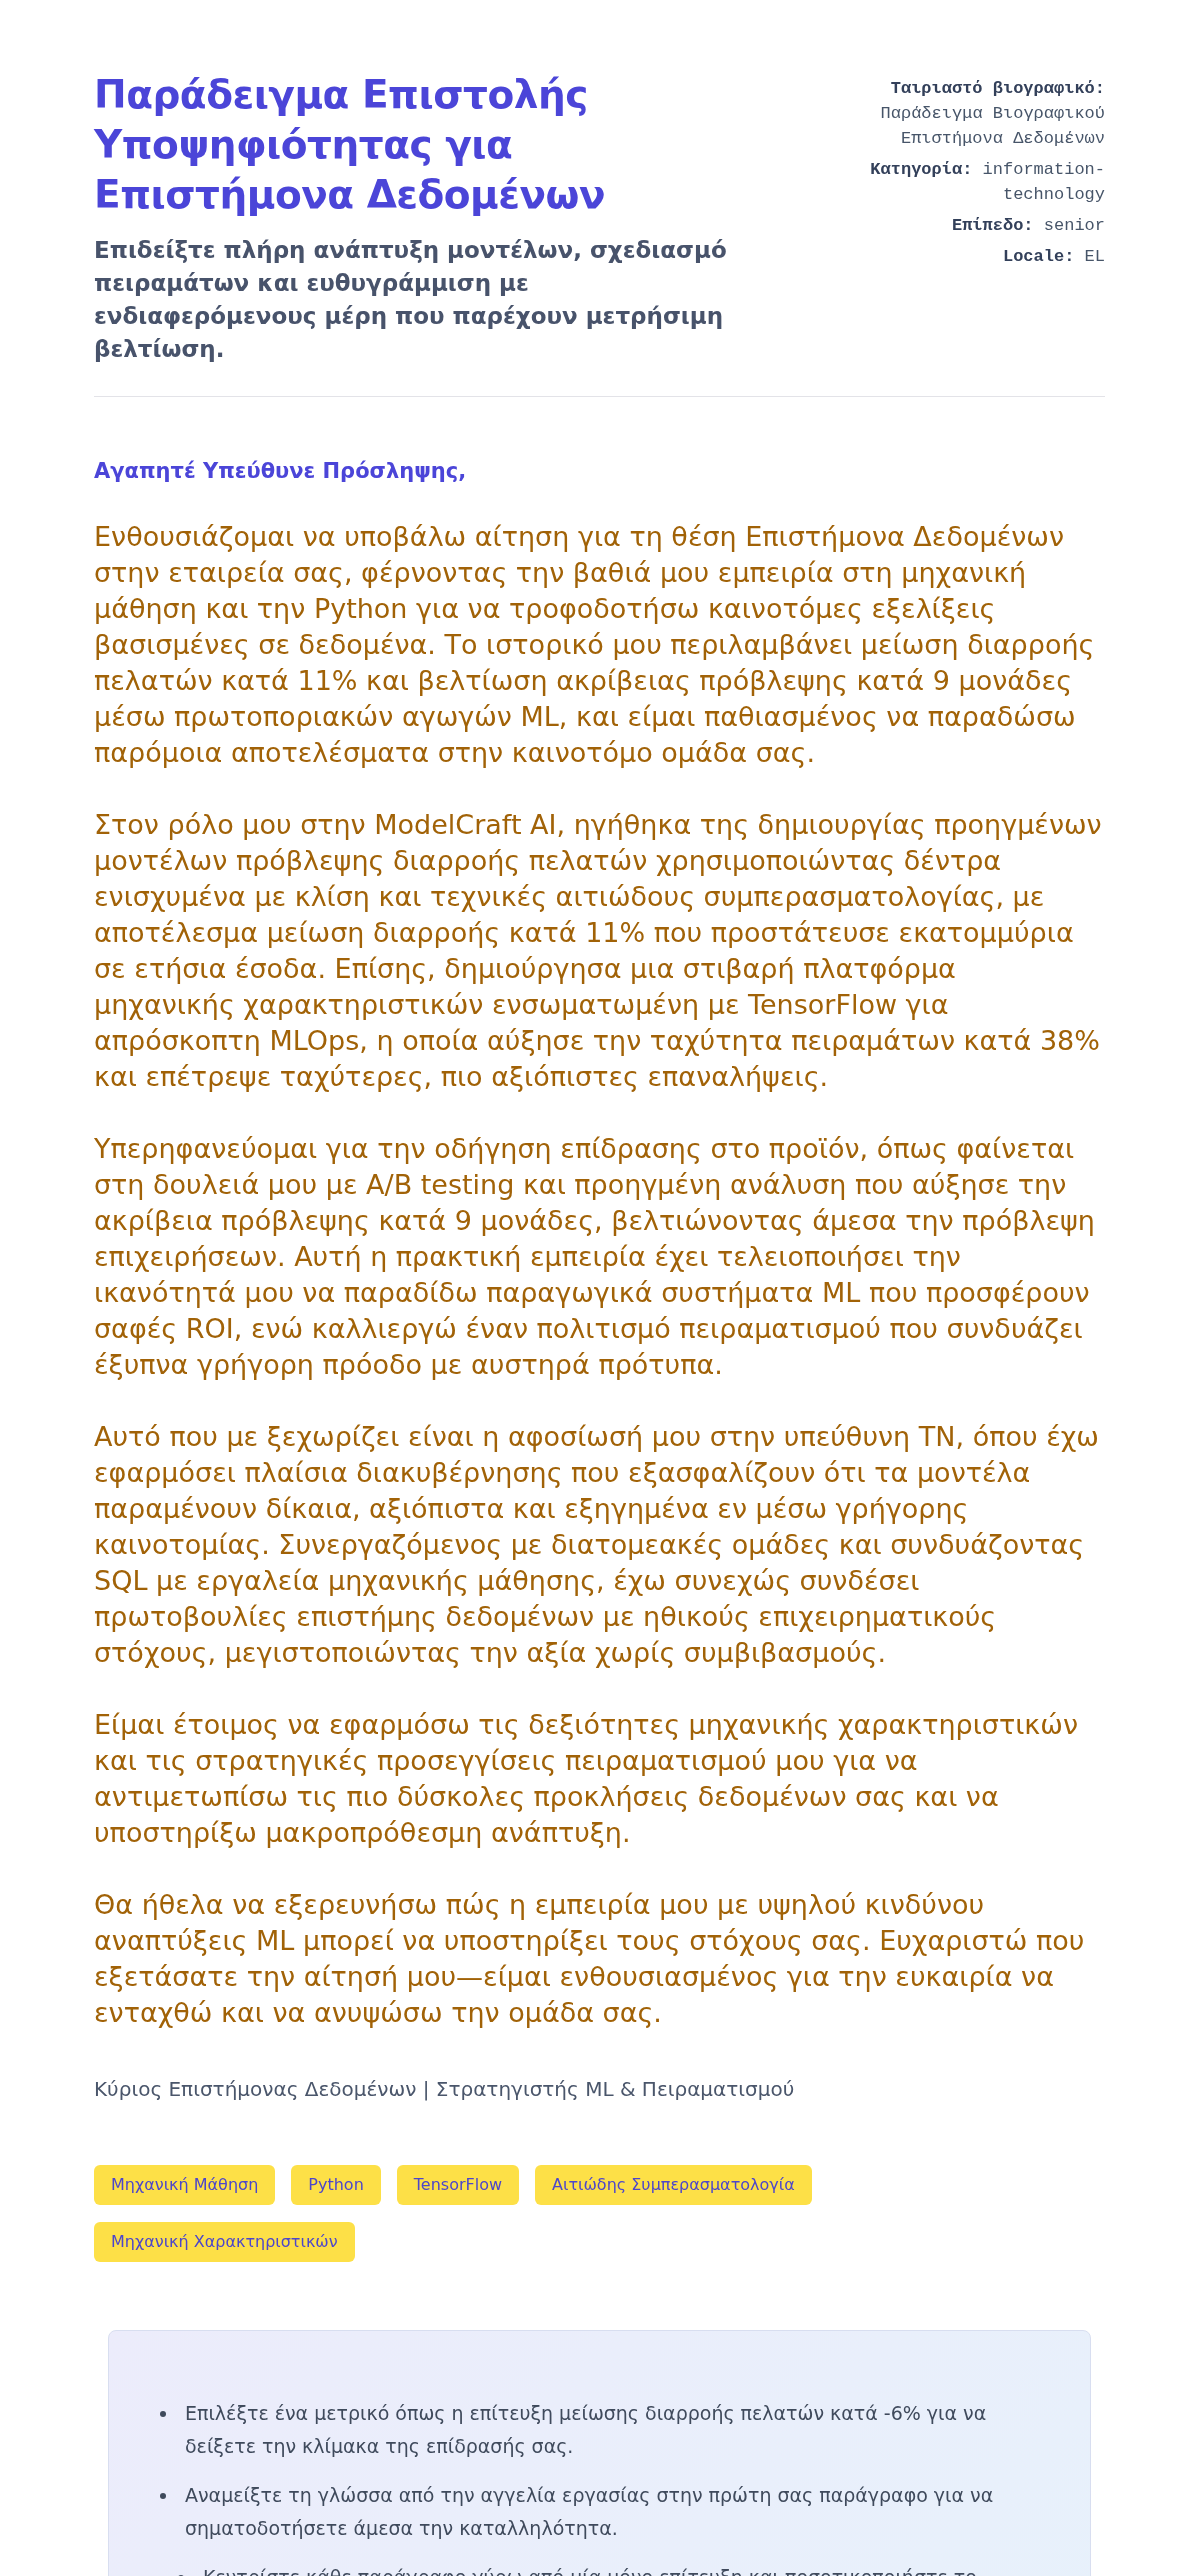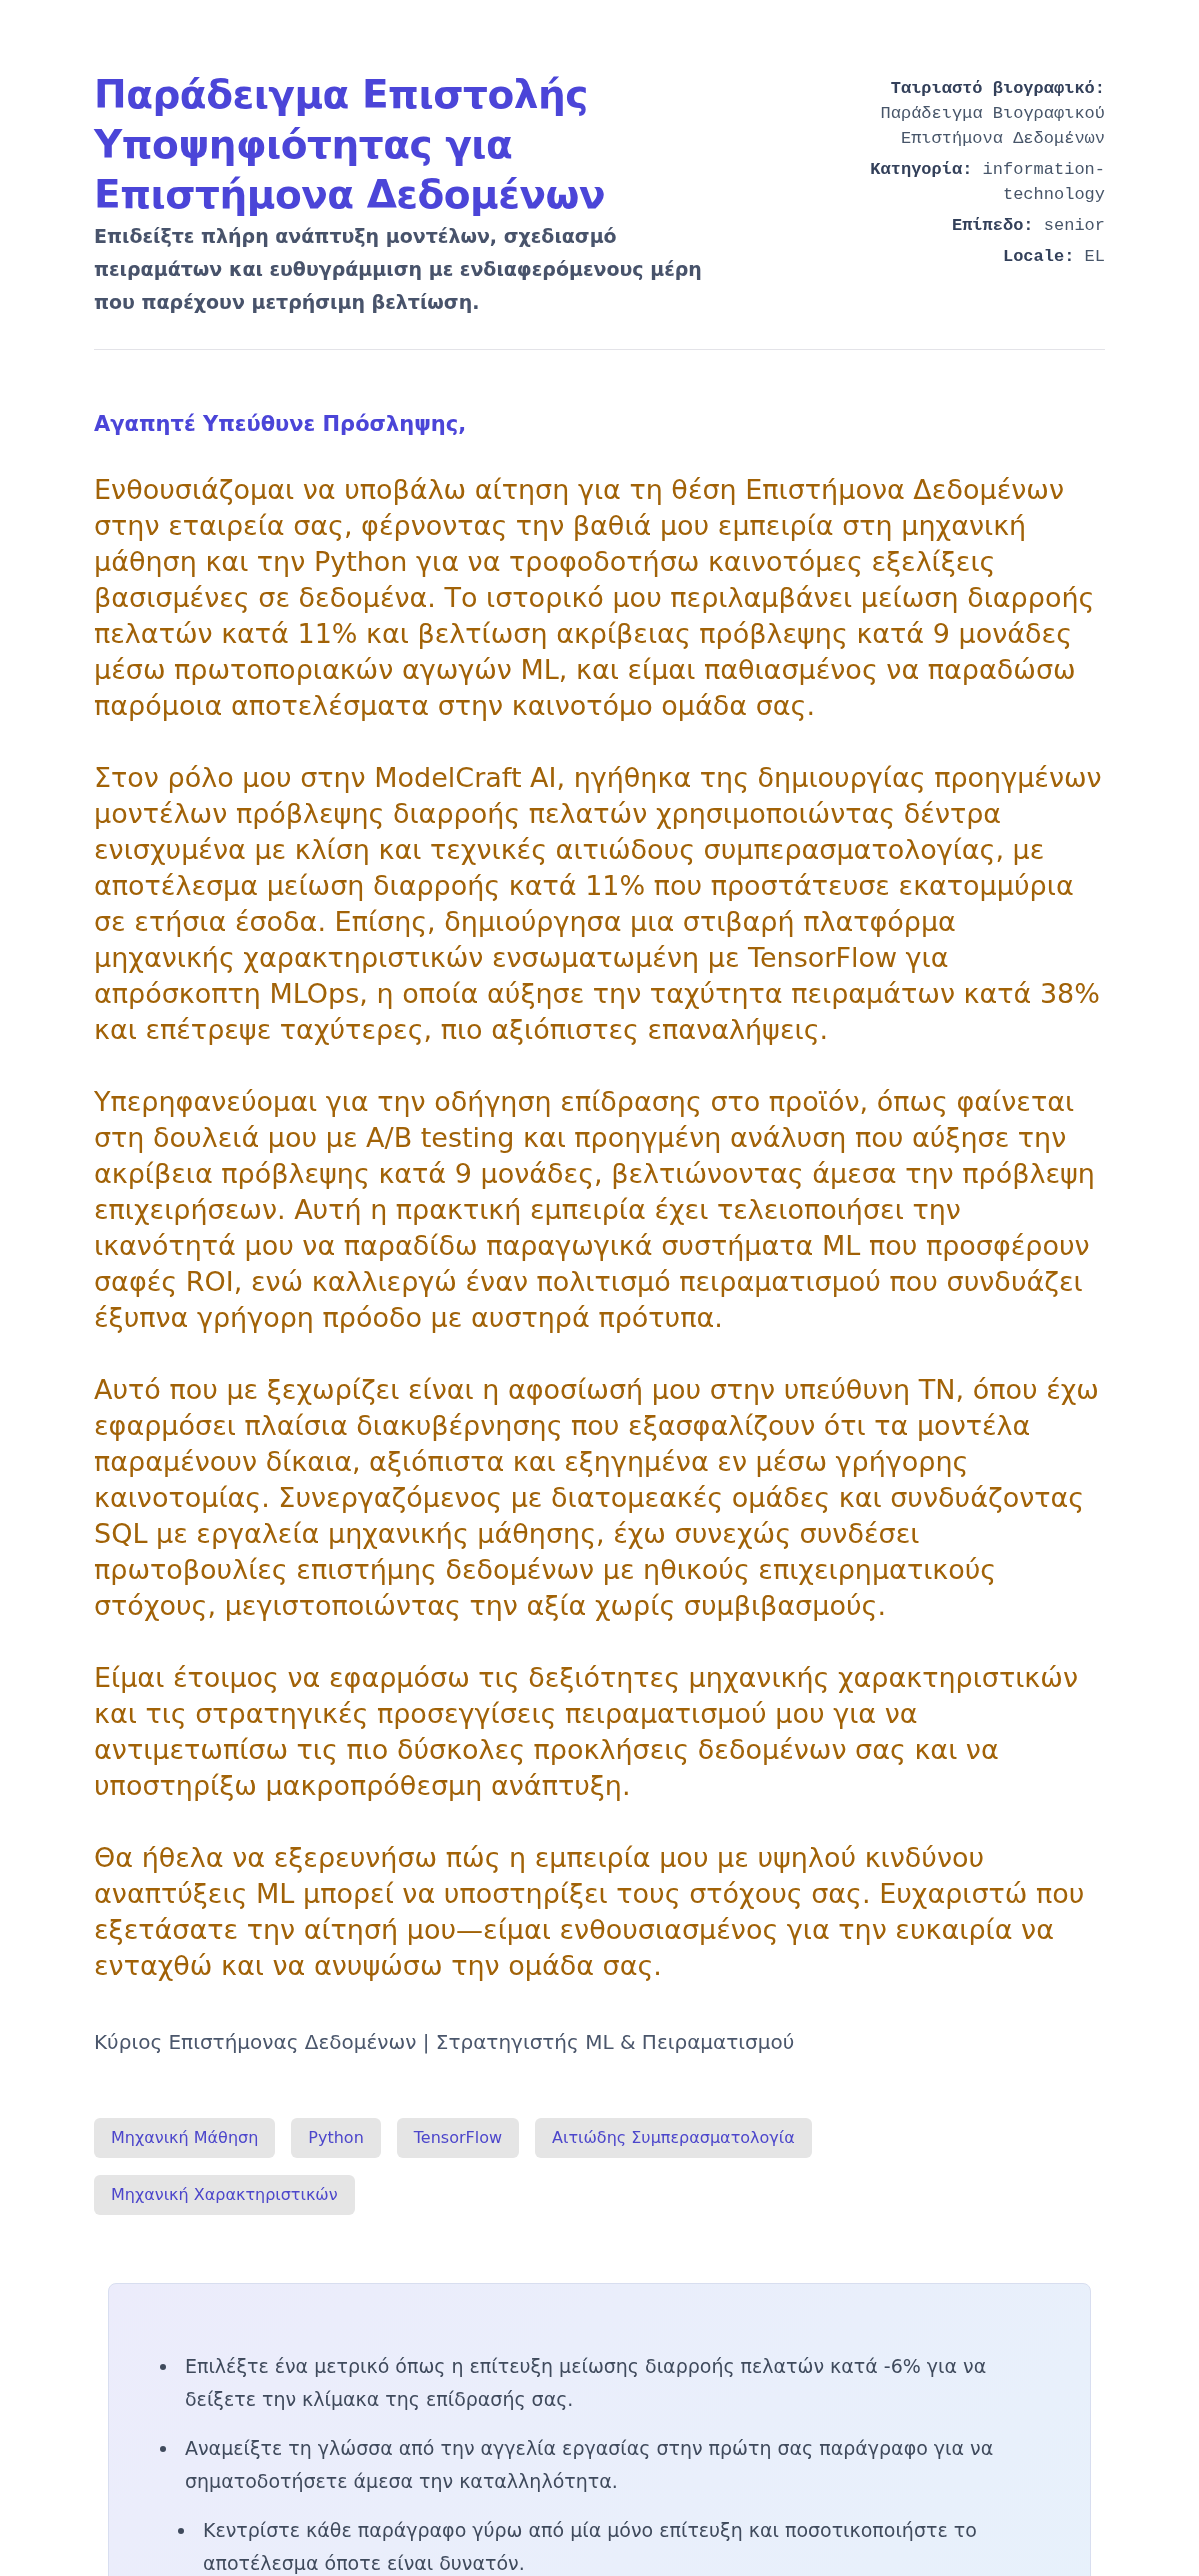--- a/index.html
+++ b/index.html
@@ -19,22 +19,23 @@
   .header { display: flex; justify-content: space-between; align-items: flex-start; }
   .header-left { width: 689px; }
   .page-title {
     font-size: 39px;
     line-height: 50px;
     font-weight: bold;
     color: #4b45d8;
     letter-spacing: -0.5px;
   }
   .page-subtitle {
+    margin-top: 14px;
     width: 640px;
-    font-size: 19px;
+    font-size: 23px;
     line-height: 33px;
     font-weight: bold;
     color: #48536b;
   }
   .header-meta {
     width: 300px;
     text-align: right;
     font-size: 17px;
     line-height: 25px;
     color: #475569;
@@ -81,21 +82,21 @@
   
   .tags {
     margin-top: 64px;
     width: 829px;
     display: flex;
     flex-wrap: wrap;
     gap: 17px 16px;
   }
   .tag {
     display: inline-block;
-    background: #e5e5e5;
+    background: #fde047;
     color: #4c46cb;
     font-size: 16px;
     line-height: 16px;
     padding: 12px 17px;
     border-radius: 6px;
     white-space: nowrap;
   }
 
   
   .customize-box {

